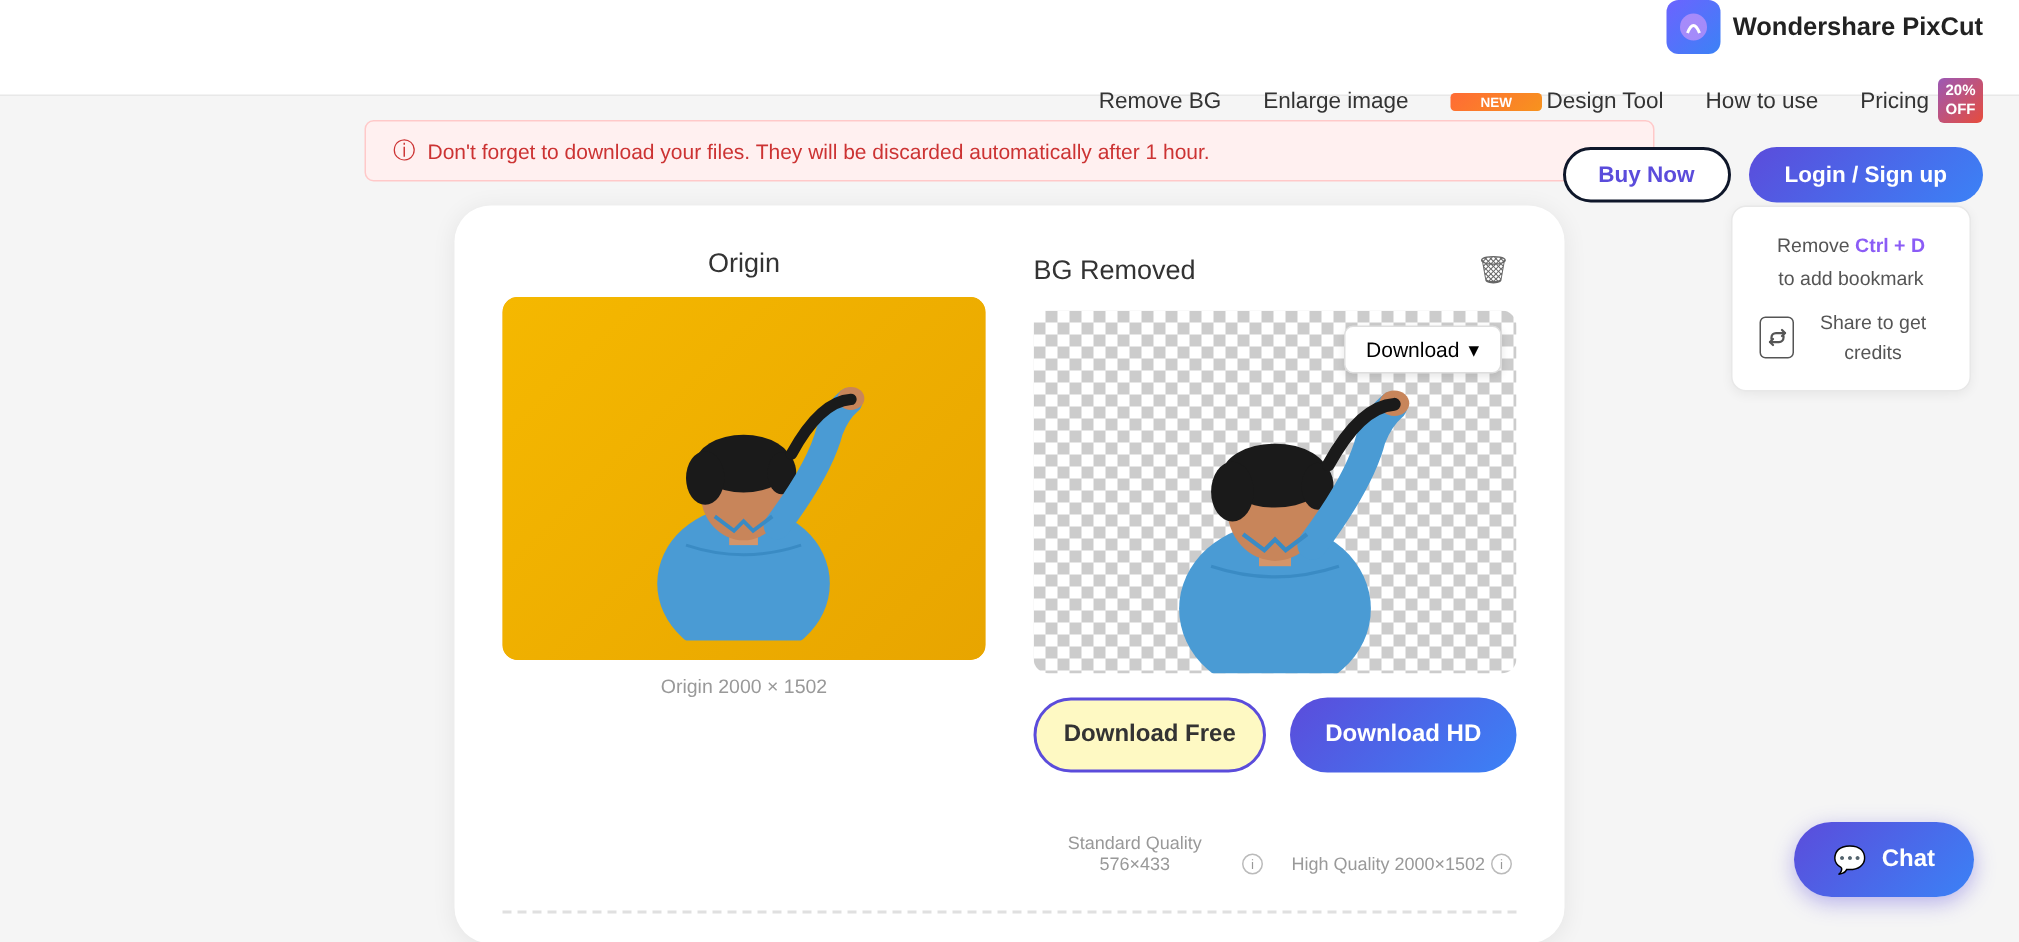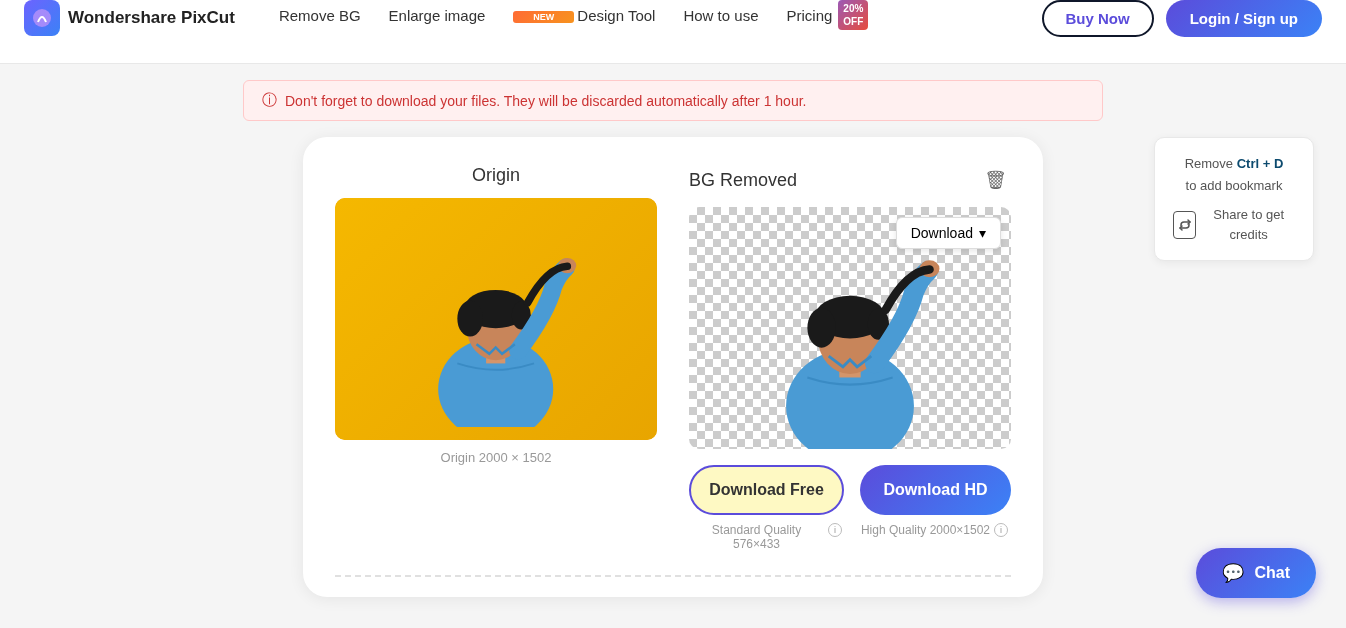--- a/index.html
+++ b/index.html
@@ -3,26 +3,27 @@
   <meta charset="utf-8">
   <style>
     * { box-sizing: border-box; margin: 0; padding: 0; }
     body { font-family: -apple-system, BlinkMacSystemFont, 'Segoe UI', Arial, sans-serif; background: #f5f5f5; min-width: 1346px; }
 
     
     .navbar {
       background: #fff;
       height: 64px;
       display: flex;
-      align-items: flex-start;
+      align-items: flex-end;
       padding: 0 24px;
       border-bottom: 1px solid #e8e8e8;
-      gap: 44px;
+      gap: 16px;
       position: relative;
       z-index: 10;
+      flex-direction: column;
     }
     .nav-logo {
       display: flex;
       align-items: center;
       gap: 8px;
       font-weight: 700;
       font-size: 17px;
       color: #222;
       text-decoration: none;
       flex-shrink: 0;
@@ -256,23 +257,24 @@
       display: flex;
       gap: 16px;
       margin-top: 8px;
     }
     .quality-label {
       flex: 1;
       text-align: center;
       font-size: 12px;
       color: #999;
       display: flex;
-      align-items: flex-start;
+      align-items: flex-end;
       justify-content: center;
       gap: 4px;
+      margin-top: 32px;
     }
     .info-icon {
       width: 14px;
       height: 14px;
       border: 1px solid #bbb;
       border-radius: 50%;
       display: inline-flex;
       align-items: center;
       justify-content: center;
       font-size: 9px;
@@ -300,21 +302,21 @@
       font-size: 13px;
       color: #555;
       max-width: 160px;
       line-height: 1.5;
     }
     .bookmark-card .shortcut {
       font-weight: 400;
       margin-bottom: 2px;
     }
     .shortcut-keys {
-      color: #0c4a6e;
+      color: #8b5cf6;
       font-weight: 700;
     }
     .share-row {
       display: flex;
       flex-direction: row;
       align-items: center;
       gap: 6px;
       margin-top: 10px;
     }
     .share-icon-circle {

